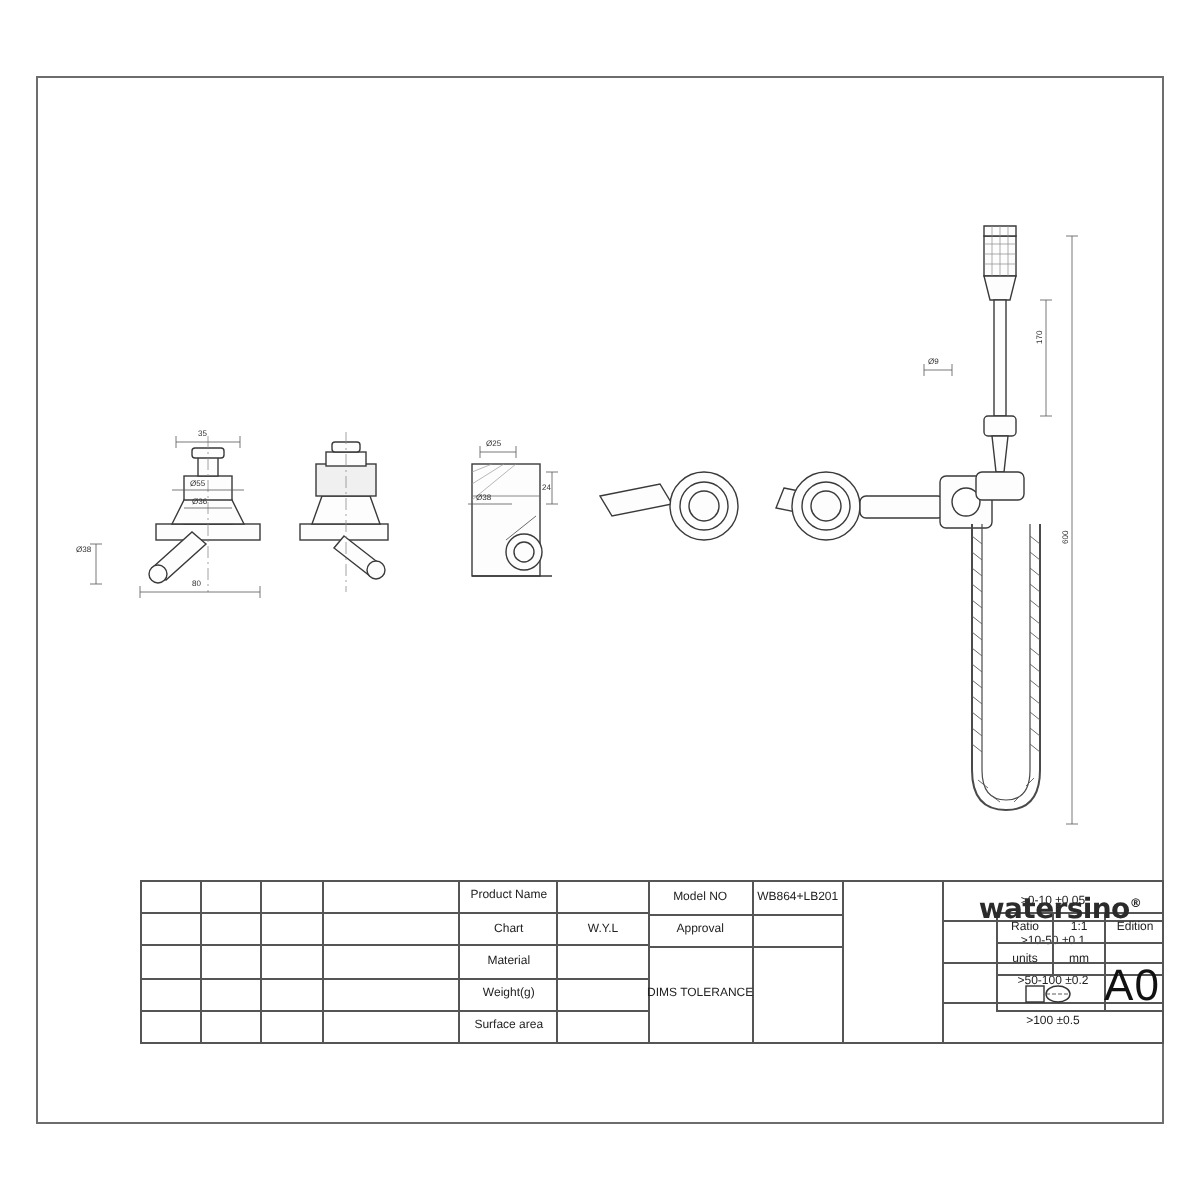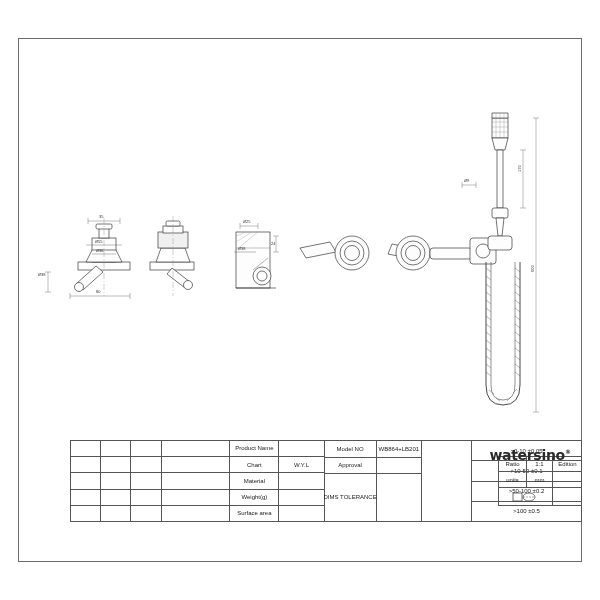--- a/index.html
+++ b/index.html
@@ -421,20 +421,23 @@
         <svg width="26" height="10" viewBox="0 0 26 10">
           <rect x="1" y="1" width="9" height="8" fill="none" stroke="#333" stroke-width="0.7"></rect>
           <ellipse cx="17" cy="5" rx="6" ry="4" fill="none" stroke="#333" stroke-width="0.7"></ellipse>
           <line x1="11" y1="5" x2="23" y2="5" stroke="#333" stroke-width="0.4" stroke-dasharray="2 1"></line>
         </svg>
       </div>
       <div style="width:30px;"></div>
     </div>
   </div>
 
+  <div style="position:absolute; left:550px; top:470px; width:32px; height:46px; display:flex; align-items:center; justify-content:center;">
+    <span class="big-a0">A0</span>
+  </div>
 
   <div class="logo">
     <span class="logo-text">
       <span>watersino</span><span class="logo-reg">®</span>
     </span>
   </div>
 
 </div>
 
 </body></html>

